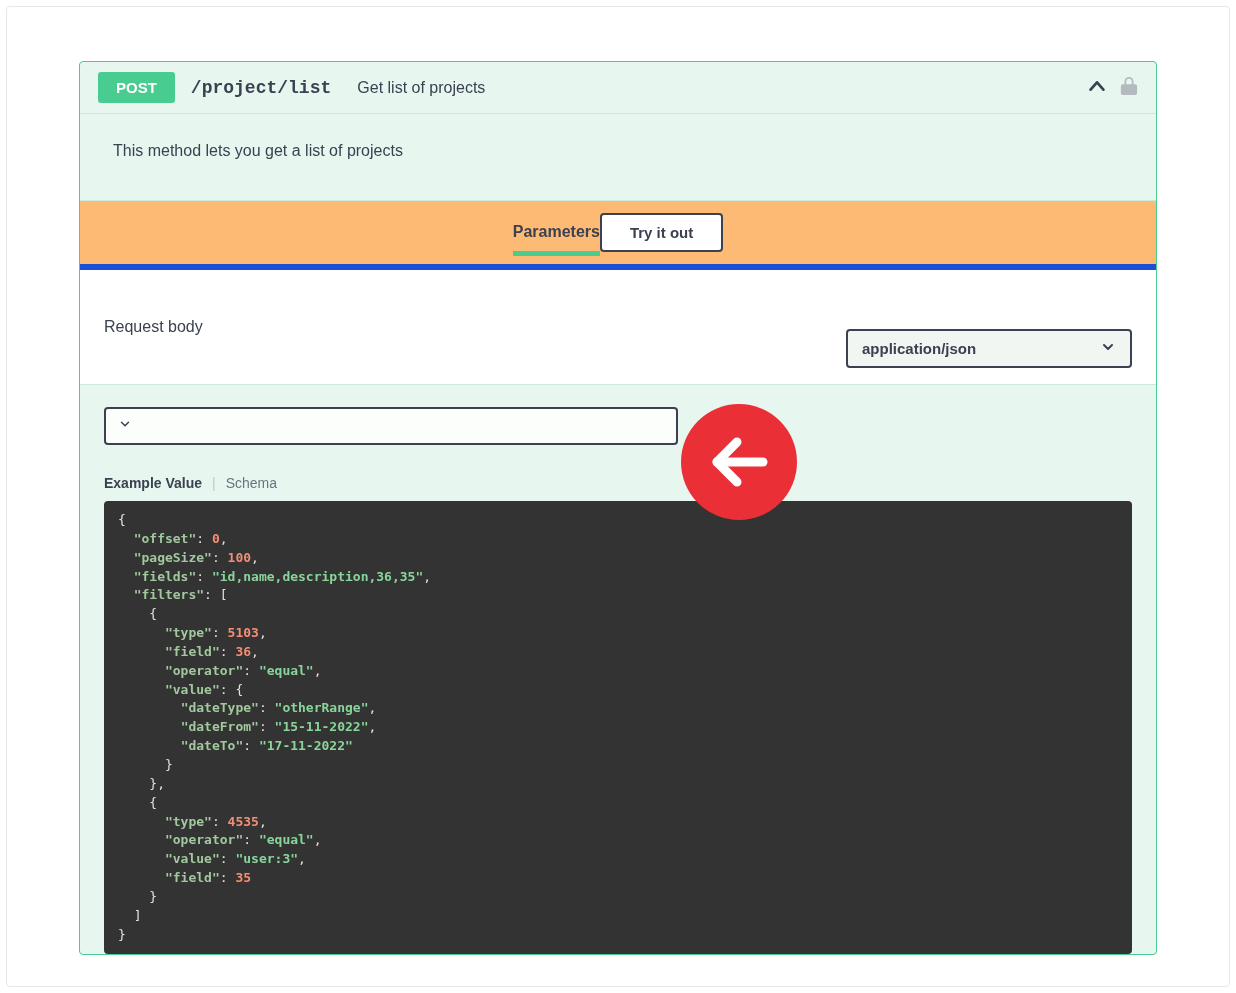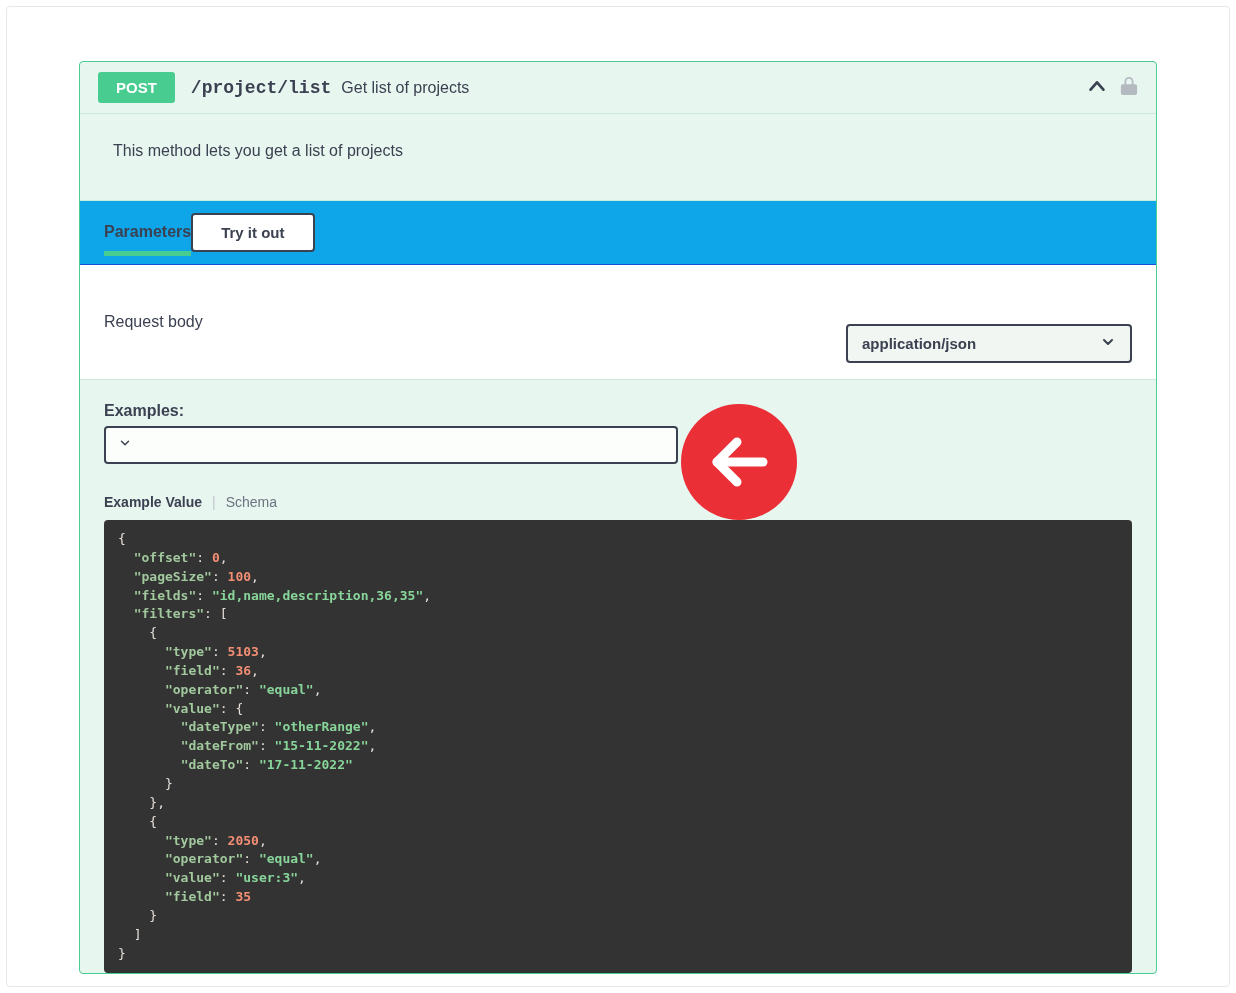--- a/index.html
+++ b/index.html
@@ -35,21 +35,21 @@
     padding: 7px 18px;
     border-radius: 3px;
     font-size: 15px;
     margin-right: 16px;
   }
   .endpoint-path {
     font-family: "Courier New", monospace;
     font-weight: 700;
     color: #3b4151;
     font-size: 18px;
-    margin-right: 10px;
+    margin-right: 26px;
   }
   .endpoint-summary {
     color: #3b4151;
     font-size: 16px;
   }
   .header-right {
     position: absolute;
     right: 18px;
     top: 50%;
     transform: translateY(-50%);
@@ -59,27 +59,27 @@
   }
   .chevron-svg { width: 22px; height: 22px; }
   .lock-svg { width: 18px; height: 20px; fill: #b5bac1; }
   .divider-h { border-top: 1px solid #cde9dc; }
   .description-area {
     padding: 28px 24px 40px 33px;
     color: #3b4151;
     font-size: 16px;
   }
   .parameters-bar {
-    background: #0ea5e9;
-    display: flex;
-    align-items: center;
-    justify-content: flex-start;
+    background: #fdba74;
+    display: flex;
+    align-items: center;
+    justify-content: center;
     padding: 12px 24px;
     border-top: 1px solid #cde9dc;
-    border-bottom: 1px solid #1d4ed8;
+    border-bottom: 6px solid #1d4ed8;
   }
   .tab-parameters {
     font-weight: 700;
     color: #3b4151;
     font-size: 16px;
     padding-bottom: 10px;
     border-bottom: 5px solid #49cc90;
     margin-bottom: -14px;
   }
   .try-it-button {
@@ -232,21 +232,20 @@
         <span>application/json</span>
         <span>
           <svg width="16" height="16" viewBox="0 0 24 24" fill="none" stroke="#3b4151" stroke-width="3" stroke-linecap="round" stroke-linejoin="round">
               <polyline points="6 9 12 15 18 9"></polyline>
             </svg>
         </span>
       </div>
     </div>
 
     <div class="body-content">
-      <div class="examples-label">Examples:</div>
       <div class="example-select">
         <span>
           <svg width="14" height="14" viewBox="0 0 24 24" fill="none" stroke="#3b4151" stroke-width="2.5" stroke-linecap="round" stroke-linejoin="round">
               <polyline points="6 9 12 15 18 9"></polyline>
             </svg>
         </span>
       </div>
 
       <div class="value-schema-row">
         <span class="example-value-tab">Example Value</span>
@@ -263,21 +262,21 @@
       <span class="k">"type"</span><span class="p">: </span><span class="n">5103</span><span class="p">,</span>
       <span class="k">"field"</span><span class="p">: </span><span class="n">36</span><span class="p">,</span>
       <span class="k">"operator"</span><span class="p">: </span><span class="s">"equal"</span><span class="p">,</span>
       <span class="k">"value"</span><span class="p">: {</span>
         <span class="k">"dateType"</span><span class="p">: </span><span class="s">"otherRange"</span><span class="p">,</span>
         <span class="k">"dateFrom"</span><span class="p">: </span><span class="s">"15-11-2022"</span><span class="p">,</span>
         <span class="k">"dateTo"</span><span class="p">: </span><span class="s">"17-11-2022"</span>
       <span class="p">}</span>
     <span class="p">},</span>
     <span class="p">{</span>
-      <span class="k">"type"</span><span class="p">: </span><span class="n">2050</span><span class="p">,</span>
+      <span class="k">"type"</span><span class="p">: </span><span class="n">4535</span><span class="p">,</span>
       <span class="k">"operator"</span><span class="p">: </span><span class="s">"equal"</span><span class="p">,</span>
       <span class="k">"value"</span><span class="p">: </span><span class="s">"user:3"</span><span class="p">,</span>
       <span class="k">"field"</span><span class="p">: </span><span class="n">35</span>
     <span class="p">}</span>
   <span class="p">]</span>
 <span class="p">}</span></div>
     </div>
 
   </div>
 

